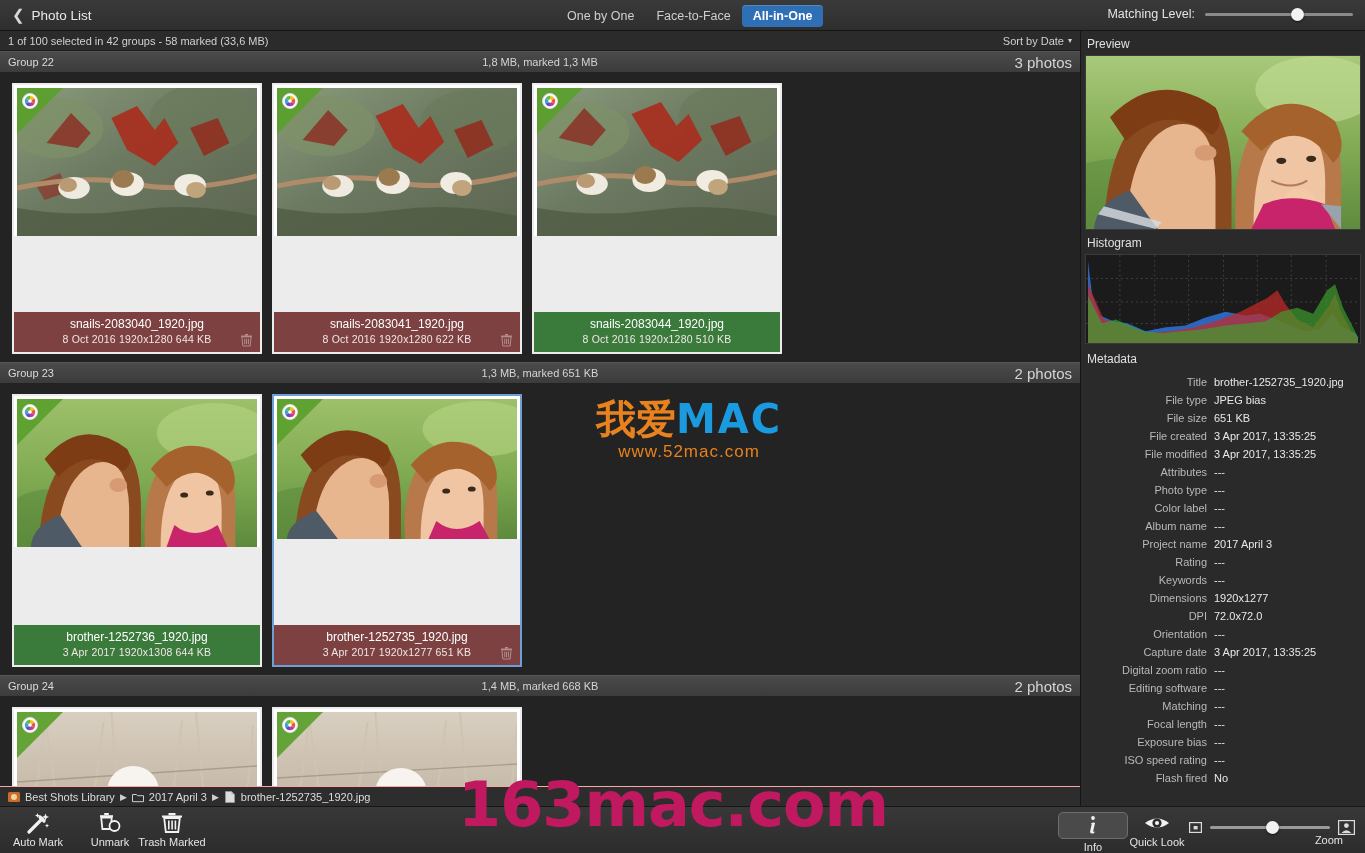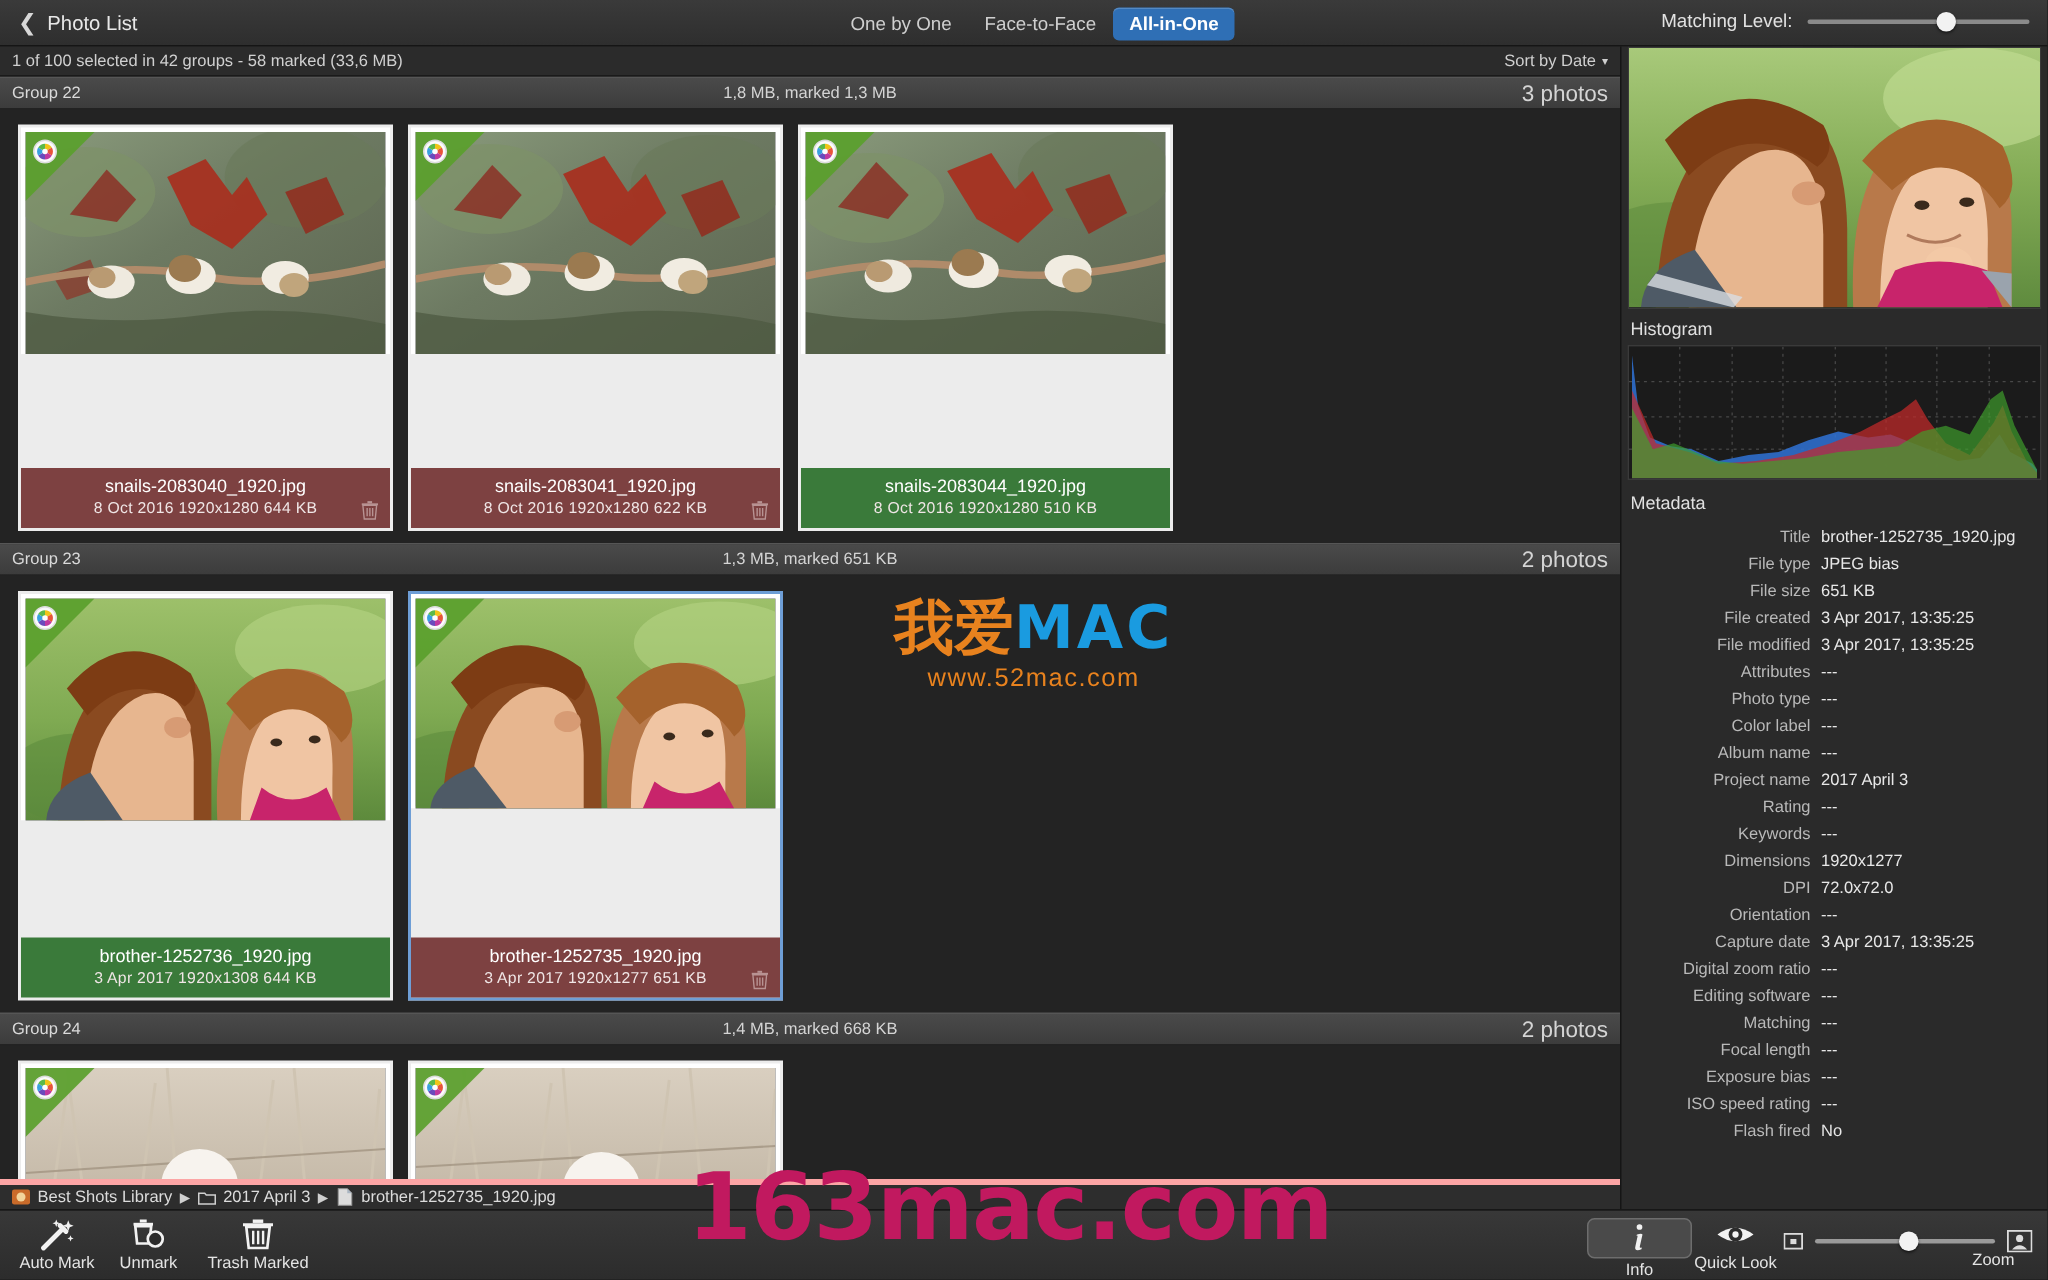--- a/index.html
+++ b/index.html
@@ -179,21 +179,21 @@
   }
   .meta-k {
     width: 133px; text-align: right; color: #b9b9b9; padding-right: 7px;
     white-space: nowrap;
   }
   .meta-v { color: #e8e8e8; white-space: nowrap; }
 
   
   .pathbar {
     position: absolute; left: 0; bottom: 47px; width: 1080px; height: 20px;
-    background: #2d2d2d; border-top: 4px solid #fca5a5;
+    background: #2d2d2d; border-top: 1px solid #fca5a5;
     display: flex; align-items: center; gap: 5px; padding-left: 8px;
     font-size: 11px; color: #dcdcdc;
   }
   .pb-ico { width: 12px; height: 12px; display: inline-block; }
   .pb-arrow { font-size: 9px; color: #cfcfcf; }
 
   
   .bottombar {
     position: absolute; left: 0; bottom: 0; width: 1365px; height: 47px;
     background: linear-gradient(to bottom, #383838, #2c2c2c);
@@ -642,20 +642,21 @@
               </svg>
             </div>
           </div>
         </div>
       </div>
     </div>
 
   </div>
 
   <div class="rightpanel">
+    <div class="panel-title">Preview</div>
     <div class="preview-img">
       <svg viewBox="0 0 275 175" preserveAspectRatio="none">
         <defs>
           <linearGradient id="pbg" x1="0" y1="0" x2="0" y2="1">
             <stop offset="0" stop-color="#a8c97a"></stop>
               <stop offset=".5" stop-color="#84ac56"></stop>
             <stop offset="1" stop-color="#5f8b3e"></stop>
           </linearGradient>
         </defs>
         <rect width="275" height="175" fill="url(#pbg)"></rect>
@@ -825,21 +826,21 @@
           <path d="M4 20 L17 7" stroke="#f2f2f2" stroke-width="3.2" stroke-linecap="round"></path>
           <path d="M15 5 L19 9" stroke="#f2f2f2" stroke-width="3.2" stroke-linecap="round"></path>
           <path d="M20.5 1.5 l1 2.6 l2.6 1 l-2.6 1 l-1 2.6 l-1-2.6 l-2.6-1 l2.6-1 Z" fill="#f2f2f2"></path>
           <path d="M12.5 1 l.7 1.8 l1.8 .7 l-1.8 .7 l-.7 1.8 l-.7-1.8 l-1.8-.7 l1.8-.7 Z" fill="#f2f2f2"></path>
           <path d="M22 11.5 l.6 1.5 l1.5 .6 l-1.5 .6 l-.6 1.5 l-.6-1.5 l-1.5-.6 l1.5-.6 Z" fill="#f2f2f2"></path>
         </svg>
       </div>
       <div class="tool-lbl">Auto Mark</div>
     </div>
 
-    <div class="tool" style="left:63px">
+    <div class="tool" style="left:74px">
       <div class="tool-ico">
         <svg width="24" height="22" viewBox="0 0 24 22">
           <rect x="2" y="3.2" width="13" height="1.8" fill="#f2f2f2"></rect>
           <rect x="6.2" y="1" width="4.6" height="2" fill="#f2f2f2"></rect>
           <path d="M3.2 5.5 h10.6 l-1.2 11.5 h-8.2 Z" fill="none" stroke="#f2f2f2" stroke-width="1.8"></path>
           <circle cx="16.5" cy="14" r="5" fill="#2c2c2c" stroke="#f2f2f2" stroke-width="1.8"></circle>
         </svg>
       </div>
       <div class="tool-lbl">Unmark</div>
     </div>

